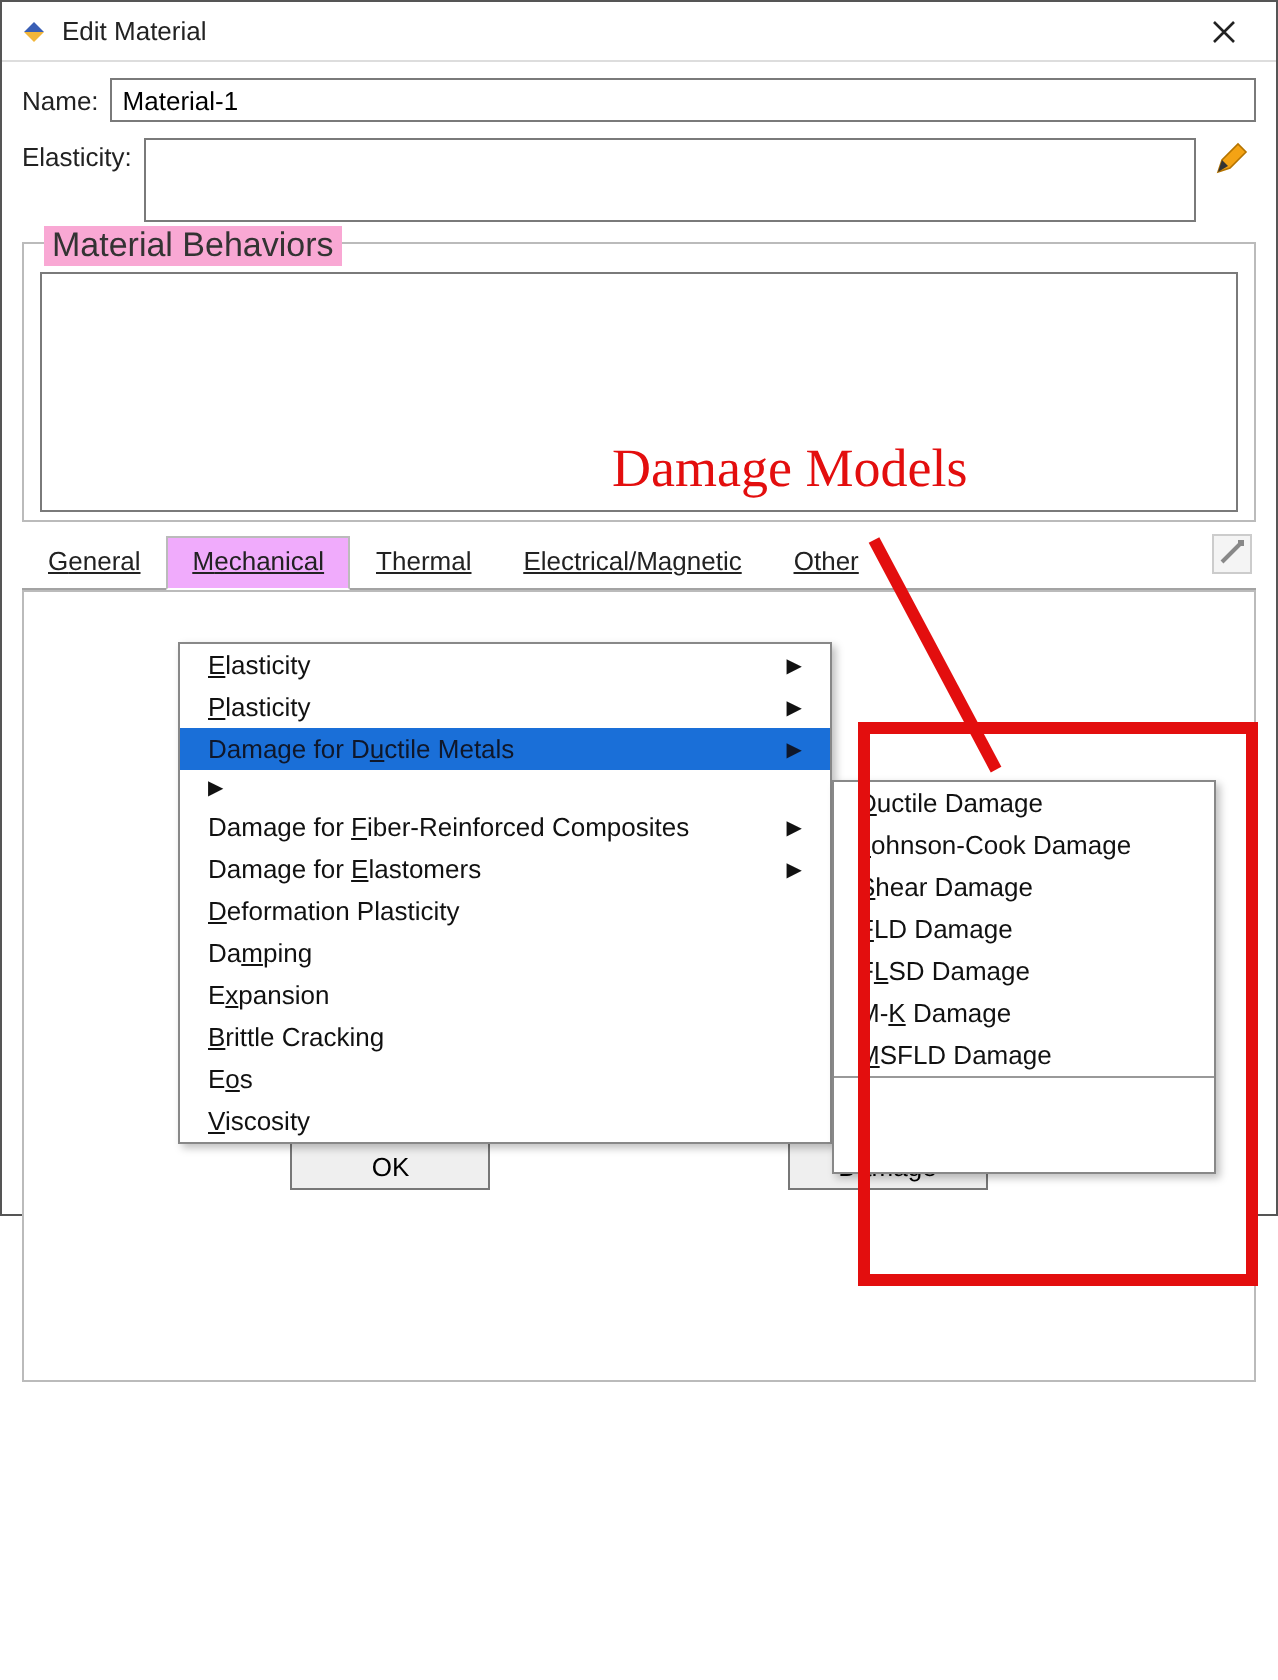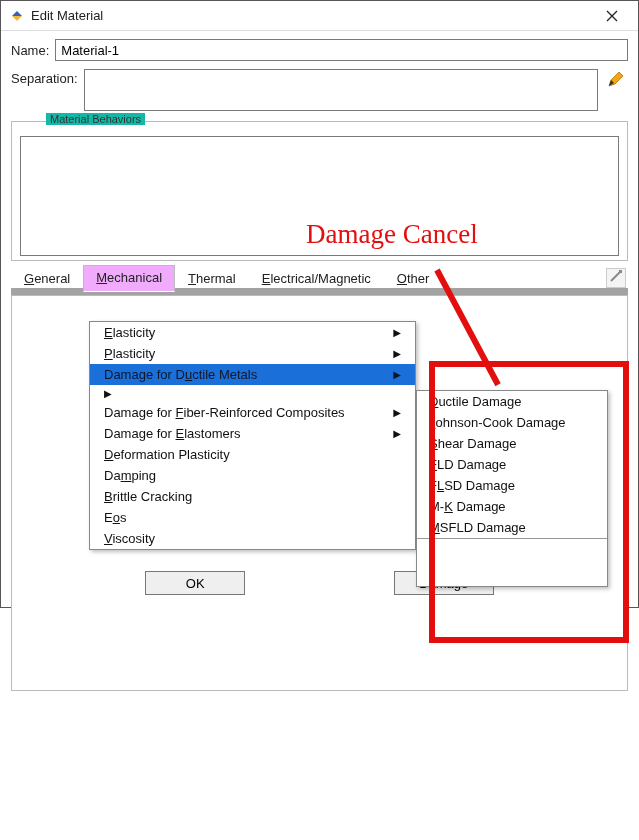--- a/index.html
+++ b/index.html
@@ -31,27 +31,27 @@
       flex:1; height: 42px; border:1px solid #7a7a7a; padding:4px;
     }
     .edit-btn {
       width: 24px; height: 24px; display:flex; align-items:center; justify-content:center;
       border:0; background:transparent; cursor:pointer;
     }
     .fieldset {
       border: 1px solid #bbb; position:relative; padding: 10px 8px 4px; margin-bottom: 6px;
     }
     .fieldset-legend {
-      position:absolute; top:-9px; left:10px; background:#14b8a6; padding:0 4px; font-size:11px; color:#333;margin-left:24px;
+      position:absolute; top:-9px; left:10px; background:#f9a8d4; padding:0 4px; font-size:17px; color:#333;
     }
     .behaviors-box {
       border:1px solid #7a7a7a; background:#fff; height:120px; margin-top:4px;
     }
     .tabs {
-      display:flex; align-items:center; border-bottom:7px solid #a3a3a3; height:28px; position:relative;
+      display:flex; align-items:flex-start; border-bottom:1px solid #a3a3a3; height:28px; position:relative;text-decoration:underline;
     }
     .tab {
       padding: 4px 12px 6px; font-size:13px; cursor:pointer; position:relative; top:1px;
       border:1px solid transparent; border-bottom:none;
     }
     .tab.active {
       border:1px solid #bbb; border-bottom:1px solid #fff; background:#f0abfc;
     }
     .tabs-spacer { flex:1; }
     .delete-btn {
@@ -130,21 +130,21 @@
         </svg>
     </div>
   </div>
 
   <div class="content">
     <div class="row">
       <label>Name:</label>
       <input class="text-input" type="text" value="Material-1" style="">
     </div>
     <div class="desc-row">
-      <label>Separation:</label>
+      <label>Elasticity:</label>
       <div class="desc-box" contenteditable="true" style=""></div>
       <button class="edit-btn">
         <span>
           <svg width="18" height="18" viewBox="0 0 18 18">
             <path d="M2 15 L4 9 L12 1 L16 5 L8 13 Z" fill="#f4a314" stroke="#b57400" stroke-width="0.8"></path>
             <path d="M2 15 L4 9 L7 12 Z" fill="#333"></path>
           </svg>
         </span>
       </button>
     </div>
@@ -198,20 +198,23 @@
         <span>Damage for <span class="mn">E</span>lastomers</span>
         <span class="arrow">▶</span>
       </div>
     <div class="menu-item">
         <span><span class="mn">D</span>eformation Plasticity</span>
       </div>
     <div class="menu-item">
         <span>Da<span class="mn">m</span>ping</span>
       </div>
     <div class="menu-item">
+        <span>E<span class="mn">x</span>pansion</span>
+      </div>
+    <div class="menu-item">
         <span><span class="mn">B</span>rittle Cracking</span>
       </div>
     <div class="menu-item">
         <span>E<span class="mn">o</span>s</span>
       </div>
     <div class="menu-item">
         <span><span class="mn">V</span>iscosity</span>
       </div>
   </div>
 
@@ -233,21 +236,21 @@
       </div>
     <div class="menu-item">
         <span>M-<span class="mn">K</span> Damage</span>
       </div>
     <div class="menu-item">
         <span><span class="mn">M</span>SFLD Damage</span>
       </div>
     <div class="extra-empty"></div>
   </div>
 
-  <div class="anno-text">Damage Cancel</div>
+  <div class="anno-text">Damage Models</div>
   <div class="anno-line"></div>
   <div class="anno-box"></div>
 
   <div class="button-bar">
     <button class="btn">OK</button>
     <button class="btn">Damage</button>
   </div>
 </div>
 
 </body></html>

